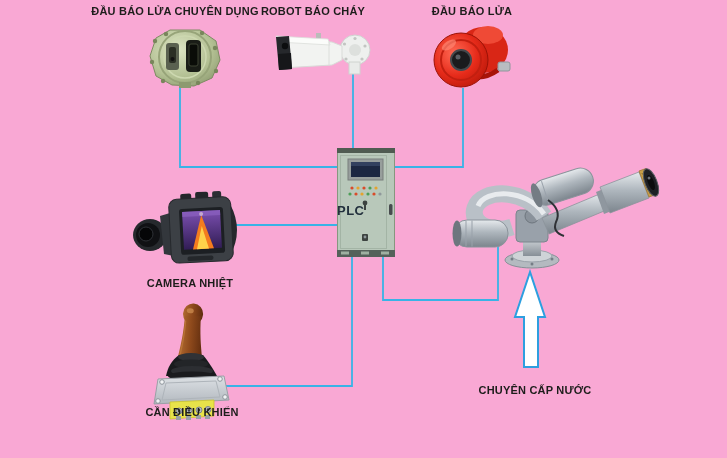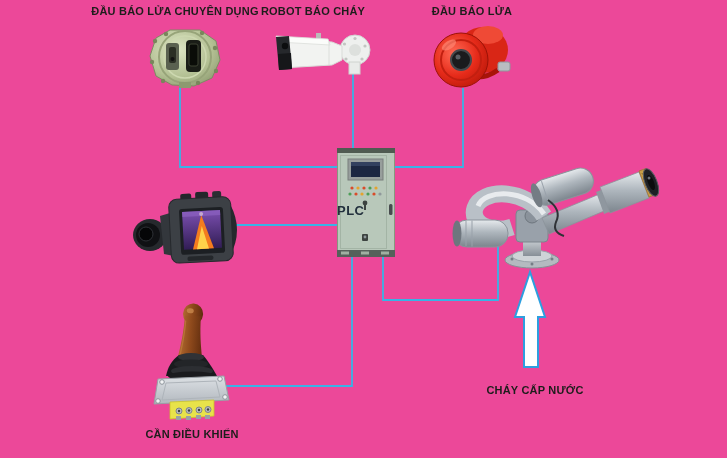--- a/index.html
+++ b/index.html
@@ -1,17 +1,17 @@
 <!DOCTYPE html>
 <html style="--connector: #38b3e6; --arrow: #2d9fe0; --label: #1d1d1b;"><head>
 <meta charset="utf-8">
 <style>
   html,body{margin:0;padding:0;background:#ffffff;}
   .canvas{
-    position:relative;width:727px;height:458px;background:#ec4899;
+    position:relative;width:727px;height:458px;background:#f9a8d4;
     font-family:"Liberation Sans","DejaVu Sans",sans-serif;overflow:hidden;
   }
   .node-label{
     position:absolute;text-align:center;font-weight:bold;font-size:11px;
     letter-spacing:.2px;color:var(--label,#1d1d1b);line-height:1.15;white-space:nowrap;
   }
   .dev{position:absolute;}
   svg{display:block;}
   .connector{fill:none;stroke:var(--connector,#38b3e6);stroke-width:1.8;}
   .block-arrow{fill:#ffffff;stroke:var(--arrow,#2d9fe0);stroke-width:2;stroke-linejoin:miter;}
@@ -160,20 +160,21 @@
         <rect x="50" y="20" width="44" height="46" rx="3" fill="#1c1f23"></rect>
         <rect x="53" y="23" width="38" height="38" fill="url(#tscr)"></rect>
         <path d="M62,61 L72,27 L83,61 Z" fill="#f47c1e"></path>
         <path d="M66,61 L72,38 L78,61 Z" fill="#ffd24a"></path>
         <circle cx="72" cy="26" r="2" fill="#fff6d8"></circle>
         <rect x="53" y="23" width="38" height="5" fill="#9268c6" opacity="0.55"></rect>
         <rect x="56" y="68" width="26" height="4.5" rx="2" fill="#24272b"></rect>
       </g>
     </svg>
   </div>
+  <div class="node-label" style="left:120px;top:277px;width:140px;">CAMERA NHIỆT</div>
 
   <div class="dev" style="left:152px;top:303px;">
     <svg width="84" height="120" viewBox="0 0 84 120">
       <defs>
         <linearGradient id="wood" x1="0" y1="0" x2="1" y2="0">
           <stop offset="0%" stop-color="#b06a30"></stop>
             <stop offset="45%" stop-color="#8f4a1c"></stop>
             <stop offset="100%" stop-color="#5f2c0e"></stop>
         </linearGradient>
         <linearGradient id="metP" x1="0" y1="0" x2="0" y2="1">
@@ -206,21 +207,21 @@
       <circle cx="47" cy="107" r="3" fill="#b9bdc1" stroke="#7e848a"></circle>
         <circle cx="47" cy="107" r="1.2" fill="#3c4043"></circle>
       <circle cx="56" cy="106.5" r="3" fill="#b9bdc1" stroke="#7e848a"></circle>
         <circle cx="56" cy="106.5" r="1.2" fill="#3c4043"></circle>
       <rect x="24" y="113" width="5" height="4" fill="#9aa0a6"></rect>
         <rect x="34" y="113" width="5" height="4" fill="#9aa0a6"></rect>
       <rect x="44" y="112" width="5" height="4" fill="#9aa0a6"></rect>
         <rect x="53" y="112" width="5" height="4" fill="#9aa0a6"></rect>
     </svg>
   </div>
-  <div class="node-label" style="left:122px;top:428px;width:140px;">CẦN ĐIỀU KHIỂN</div>
+  <div class="node-label" style="left:122px;top:406px;width:140px;">CẦN ĐIỀU KHIỂN</div>
 
   <div class="dev" style="left:452px;top:156px;">
     <svg width="220" height="116" viewBox="0 0 220 116">
       <defs>
         <linearGradient id="met" x1="0" y1="0" x2="0" y2="1">
           <stop offset="0%" stop-color="#e6eaed"></stop>
             <stop offset="45%" stop-color="#aeb6bd"></stop>
             <stop offset="100%" stop-color="#7c858d"></stop>
         </linearGradient>
         <linearGradient id="met2" x1="0" y1="0" x2="0" y2="1">
@@ -263,15 +264,15 @@
         <line x1="92" y1="19" x2="92" y2="43" stroke="#99a1aa"></line>
       </g>
 
       <path d="M96,44 q14,10 8,22 q-4,10 8,14" fill="none" stroke="#2f3236" stroke-width="2"></path>
     </svg>
   </div>
 
   <svg style="position:absolute;left:505px;top:265px;" width="52" height="108" viewBox="0 0 52 108">
     <polygon class="block-arrow" points="25,7 10,52 19,52 19,102 33,102 33,52 40,52"></polygon>
   </svg>
-  <div class="node-label" style="left:465px;top:384px;width:140px;">CHÁY CẤP NƯỚC</div>
+  <div class="node-label" style="left:465px;top:384px;width:140px;">CHUYÊN CẤP NƯỚC</div>
 
 </div>
 
 </body></html>

